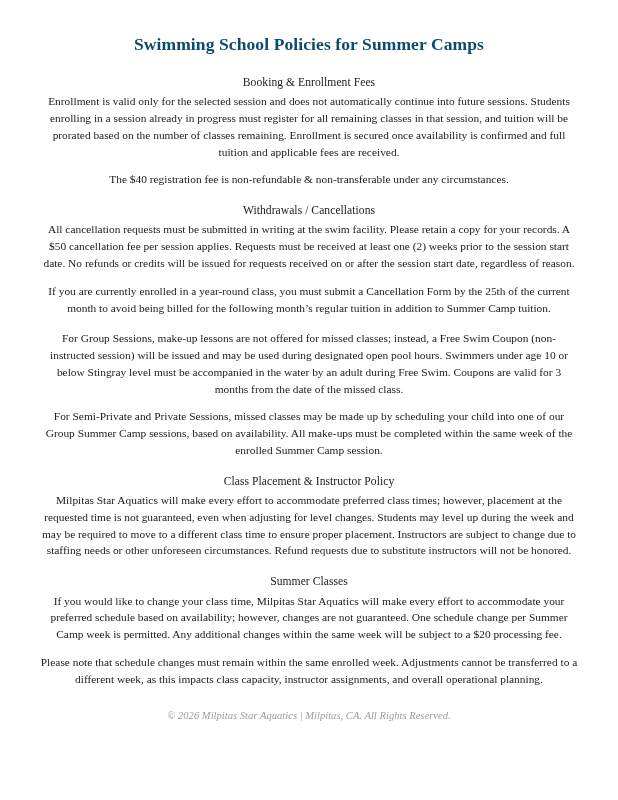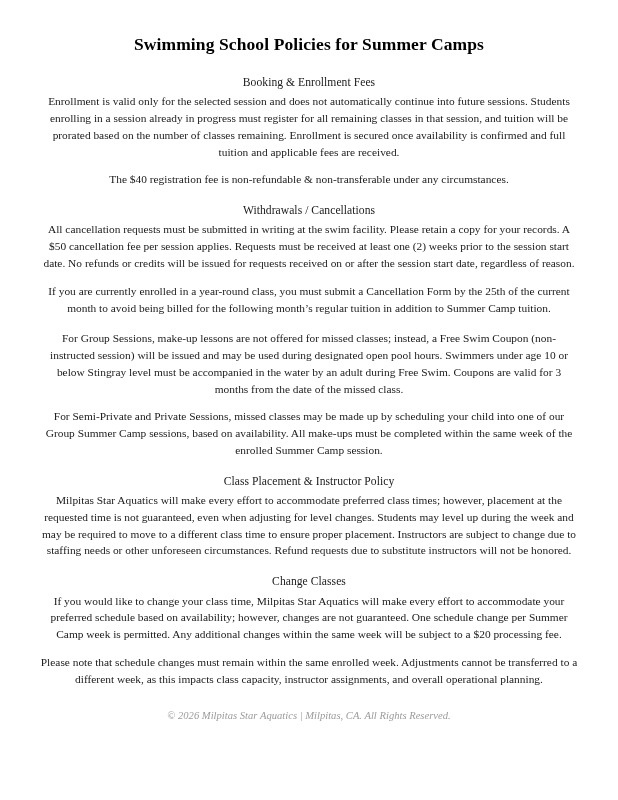--- a/index.html
+++ b/index.html
@@ -14,21 +14,21 @@
     color: #1a1a1a;
     -webkit-font-smoothing: antialiased;
   }
   .page {
     width: 618px;
     box-sizing: border-box;
     padding: 34px 36px 10px 36px;
   }
   .doc-title {
     text-align: center;
-    color: #000000;
+    color: #0c4a6e;
     font-size: 17.5px;
     font-weight: bold;
     letter-spacing: 0.1px;
     margin: 0 0 18px 0;
     line-height: 1.25;
   }
   .section {
     margin: 0 0 13px 0;
   }
   .section-heading {
@@ -83,21 +83,21 @@
       </div>
       <div class="section">
         <p class="para"><b>For Group Sessions</b><span>, make-up lessons are not offered for missed classes; instead, a Free Swim Coupon (non-instructed session) will be issued and may be used during designated open pool hours. Swimmers under age 10 or below Stingray level must be accompanied in the water by an adult during Free Swim. Coupons are valid for 3 months from the date of the missed class.</span></p>
         <p class="para"><b>For Semi-Private and Private Sessions,</b><span> missed classes may be made up by scheduling your child into one of our Group Summer Camp sessions, based on availability. All make-ups must be completed within the same week of the enrolled Summer Camp session.</span></p>
       </div>
       <div class="section">
         <div class="section-heading">Class Placement &amp; Instructor Policy</div>
         <p class="para"><span>Milpitas Star Aquatics will make every effort to accommodate preferred class times; however, placement at the requested time is not guaranteed, even when adjusting for level changes. Students may level up during the week and may be required to move to a different class time to ensure proper placement. Instructors are subject to change due to staffing needs or other unforeseen circumstances. Refund requests due to substitute instructors will not be honored.</span></p>
       </div>
       <div class="section">
-        <div class="section-heading">Change Classes</div>
+        <div class="section-heading">Summer Classes</div>
         <p class="para"><span>If you would like to change your class time, Milpitas Star Aquatics will make every effort to accommodate your preferred schedule based on availability; however, changes are not guaranteed. One schedule change per Summer Camp week is permitted. Any additional changes within the same week will be subject to a $20 processing fee.</span></p>
         <p class="para"><span>Please note that schedule changes must remain within the same enrolled week. Adjustments cannot be transferred to a different week, as this impacts class capacity, instructor assignments, and overall operational planning.</span></p>
       </div>
     </div>
 
   <div class="footer">© 2026 Milpitas Star Aquatics | Milpitas, CA. All Rights Reserved.</div>
 
 </div>
 
 </body></html>

